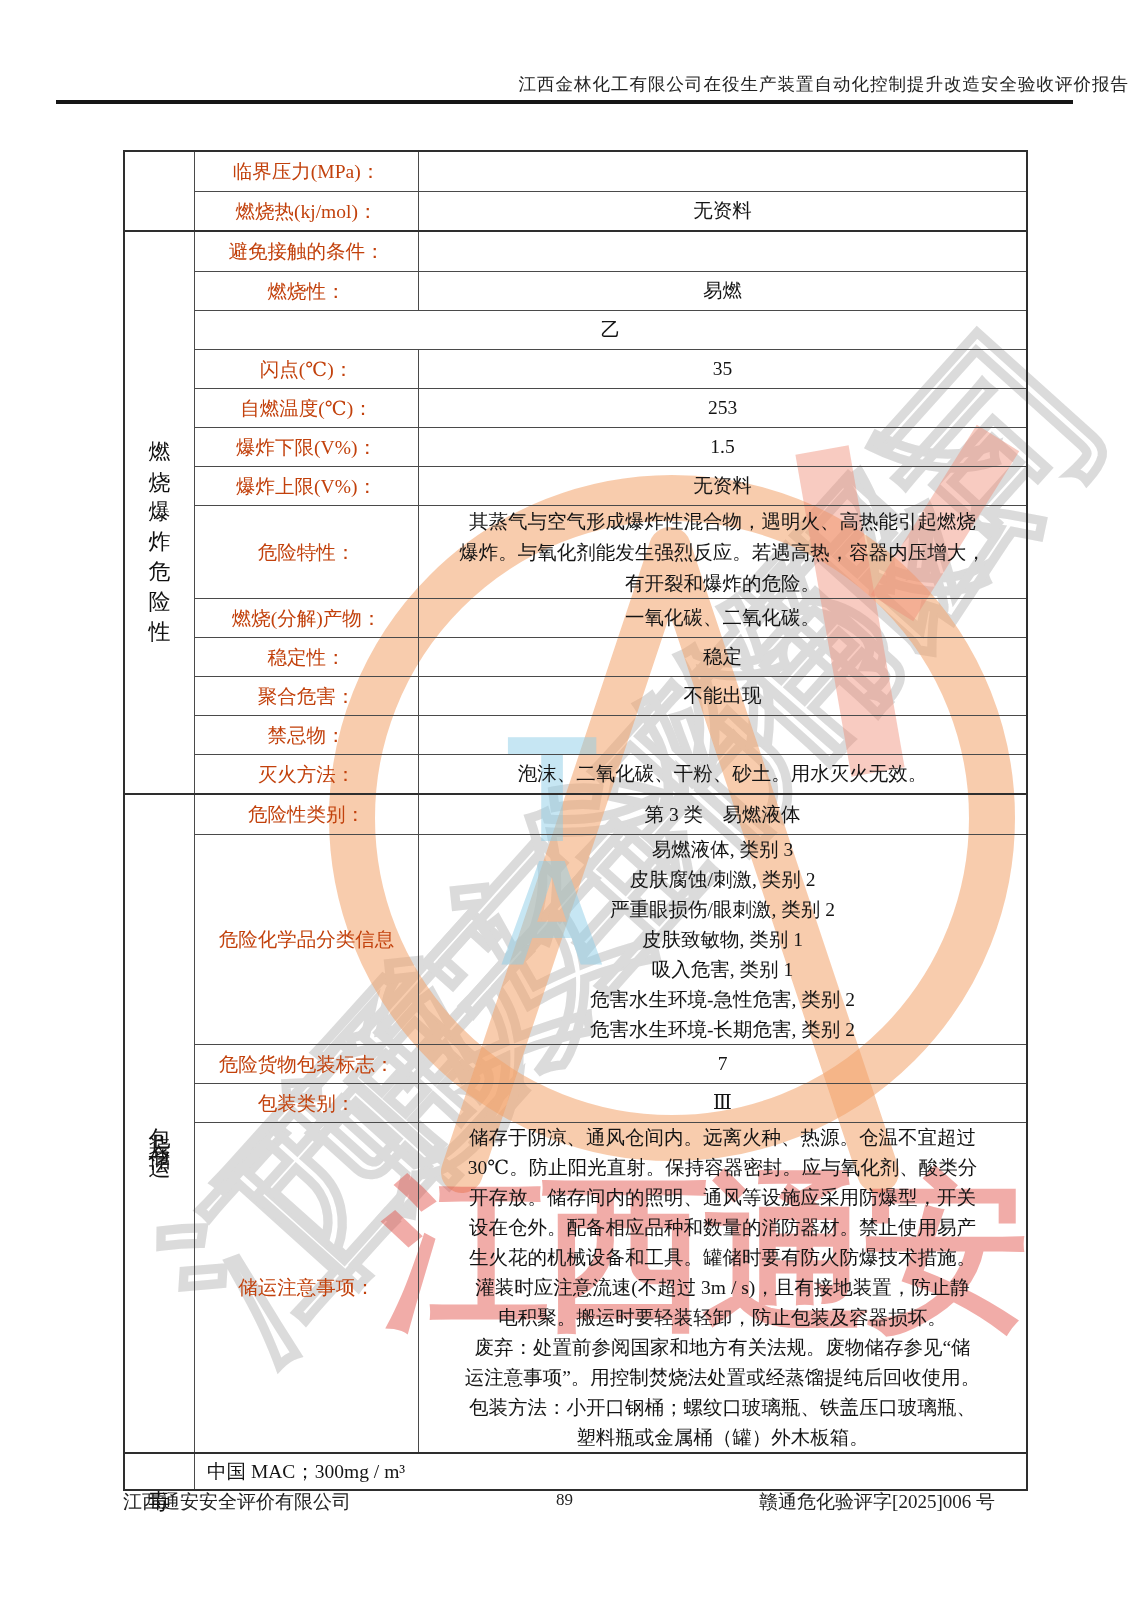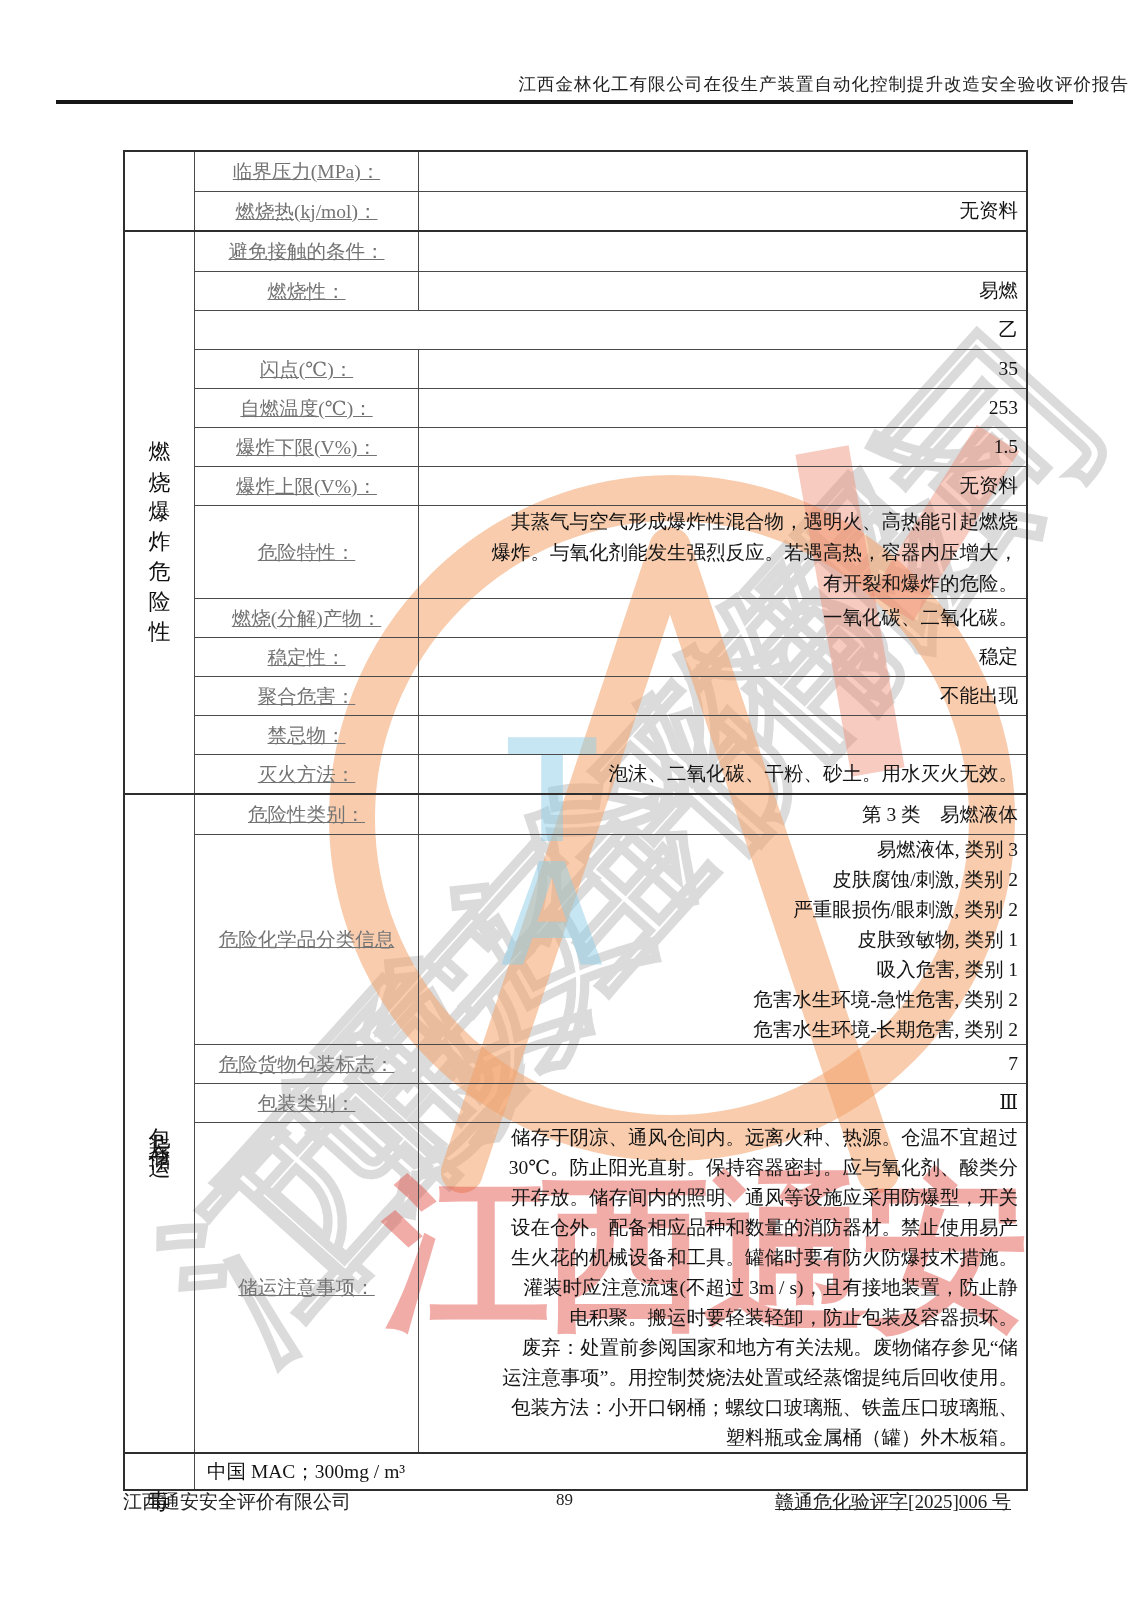--- a/index.html
+++ b/index.html
@@ -28,31 +28,31 @@
   .c1{flex:0 0 70px;border-right:1px solid #4a4a4a;display:flex;align-items:center;justify-content:center;}
   .vlabel{writing-mode:vertical-rl;text-orientation:upright;font-size:22px;color:#111;}
   .s1 .vlabel{letter-spacing:30px;margin-bottom:-30px;}
   .s2 .vlabel{letter-spacing:7px;margin-bottom:-7px;}
   .rows{flex:1;min-width:0;}
   .row{display:flex;height:39px;border-top:1px solid #4a4a4a;}
   .rows .row:first-child{border-top:none;}
   .row.l3{height:93px;} .row.l7{height:210px;} .row.l11{height:330px;}
   .s3 .row{height:35px;}
   .c2{flex:0 0 224px;border-right:1px solid #4a4a4a;display:flex;align-items:center;
-      justify-content:center;font-size:19.5px;color:#737373;text-align:center;padding:0 4px;text-decoration:underline;}
+      justify-content:center;font-size:19.5px;color:#c2410c;text-align:center;padding:0 4px;}
   .c3{flex:1;min-width:0;display:flex;flex-direction:column;justify-content:center;
-      font-size:19.5px;color:#141414;text-align:right;padding:0 8px;}
+      font-size:19.5px;color:#141414;text-align:center;padding:0 8px;}
   .vl{line-height:30px;}
   .l3 .vl{line-height:31px;}
   .s3 .c3{text-align:left;padding-left:12px;}
   
   .footer{position:absolute;top:1489px;left:0;width:100%;font-size:19px;color:#222;}
   .ft-company{position:absolute;left:123px;top:0;}
   .ft-page{position:absolute;left:0;width:100%;text-align:center;top:1px;font-size:17px;}
-  .ft-doc{position:absolute;right:118px;top:0;text-decoration:underline;}
+  .ft-doc{position:absolute;right:134px;top:0;}
 </style>
 </head>
 <body>
 
 <div class="page">
 
   <div class="wm wm-diag">江西通安安全评价有限公司</div>
 
   <svg class="wm wm-svg" viewBox="0 0 1129 1600" xmlns="http://www.w3.org/2000/svg">
     <circle cx="672" cy="818" r="320" fill="none" stroke="rgba(243,163,105,0.55)" stroke-width="46"></circle>

